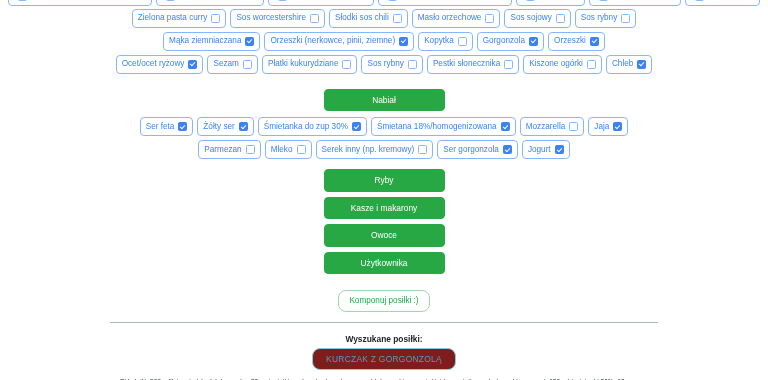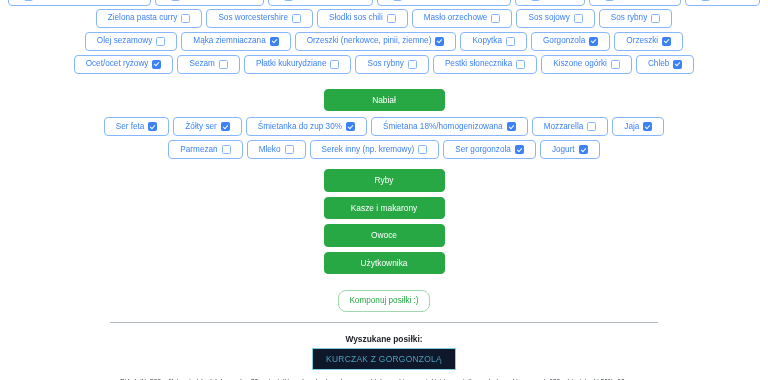--- a/index.html
+++ b/index.html
@@ -36,21 +36,21 @@
   .chip {
     display: inline-flex;
     align-items: center;
     gap: 4px;
     border: 1px solid #86b7fe;
     border-radius: 4px;
     background: #ffffff;
     color: #3b82f6;
     font-size: 8.2px;
     line-height: 1;
-    padding: 4px 11px;
+    padding: 4px 5px;
     white-space: nowrap;
     cursor: pointer;
     box-sizing: border-box;
   }
 
   .chip .box {
     display: inline-block;
     width: 7px;
     height: 7px;
     border: 1px solid #86b7fe;
@@ -141,22 +141,22 @@
   }
   .results-title {
     font-size: 8.4px;
     font-weight: bold;
     color: #212529;
     margin-bottom: 4px;
   }
   .meal-pill {
     display: inline-block;
     border: 1px solid #7fcfe0;
-    border-radius: 0;
-    background: #0f172a;
+    border-radius: 8px;
+    background: #7f1d1d;
     color: #4aa3bd;
     font-size: 8.4px;
     letter-spacing: 0.3px;
     padding: 5px 13px;
     cursor: pointer;
   }
 
   .ingredients {
     margin: 7px 120px 0 120px;
     font-size: 6.6px;
@@ -221,24 +221,20 @@
       <div class="chip">
         <span>Sos sojowy</span>
         <span class="box"></span>
       </div>
       <div class="chip">
         <span>Sos rybny</span>
         <span class="box"></span>
       </div>
     </div>
   <div class="chip-row" id="row-pantry">
-      <div class="chip">
-        <span>Olej sezamowy</span>
-        <span class="box"></span>
-      </div>
       <div class="chip checked">
         <span>Mąka ziemniaczana</span>
         <span class="box"></span>
       </div>
       <div class="chip checked">
         <span>Orzeszki (nerkowce, pinii, ziemne)</span>
         <span class="box"></span>
       </div>
       <div class="chip">
         <span>Kopytka</span>

